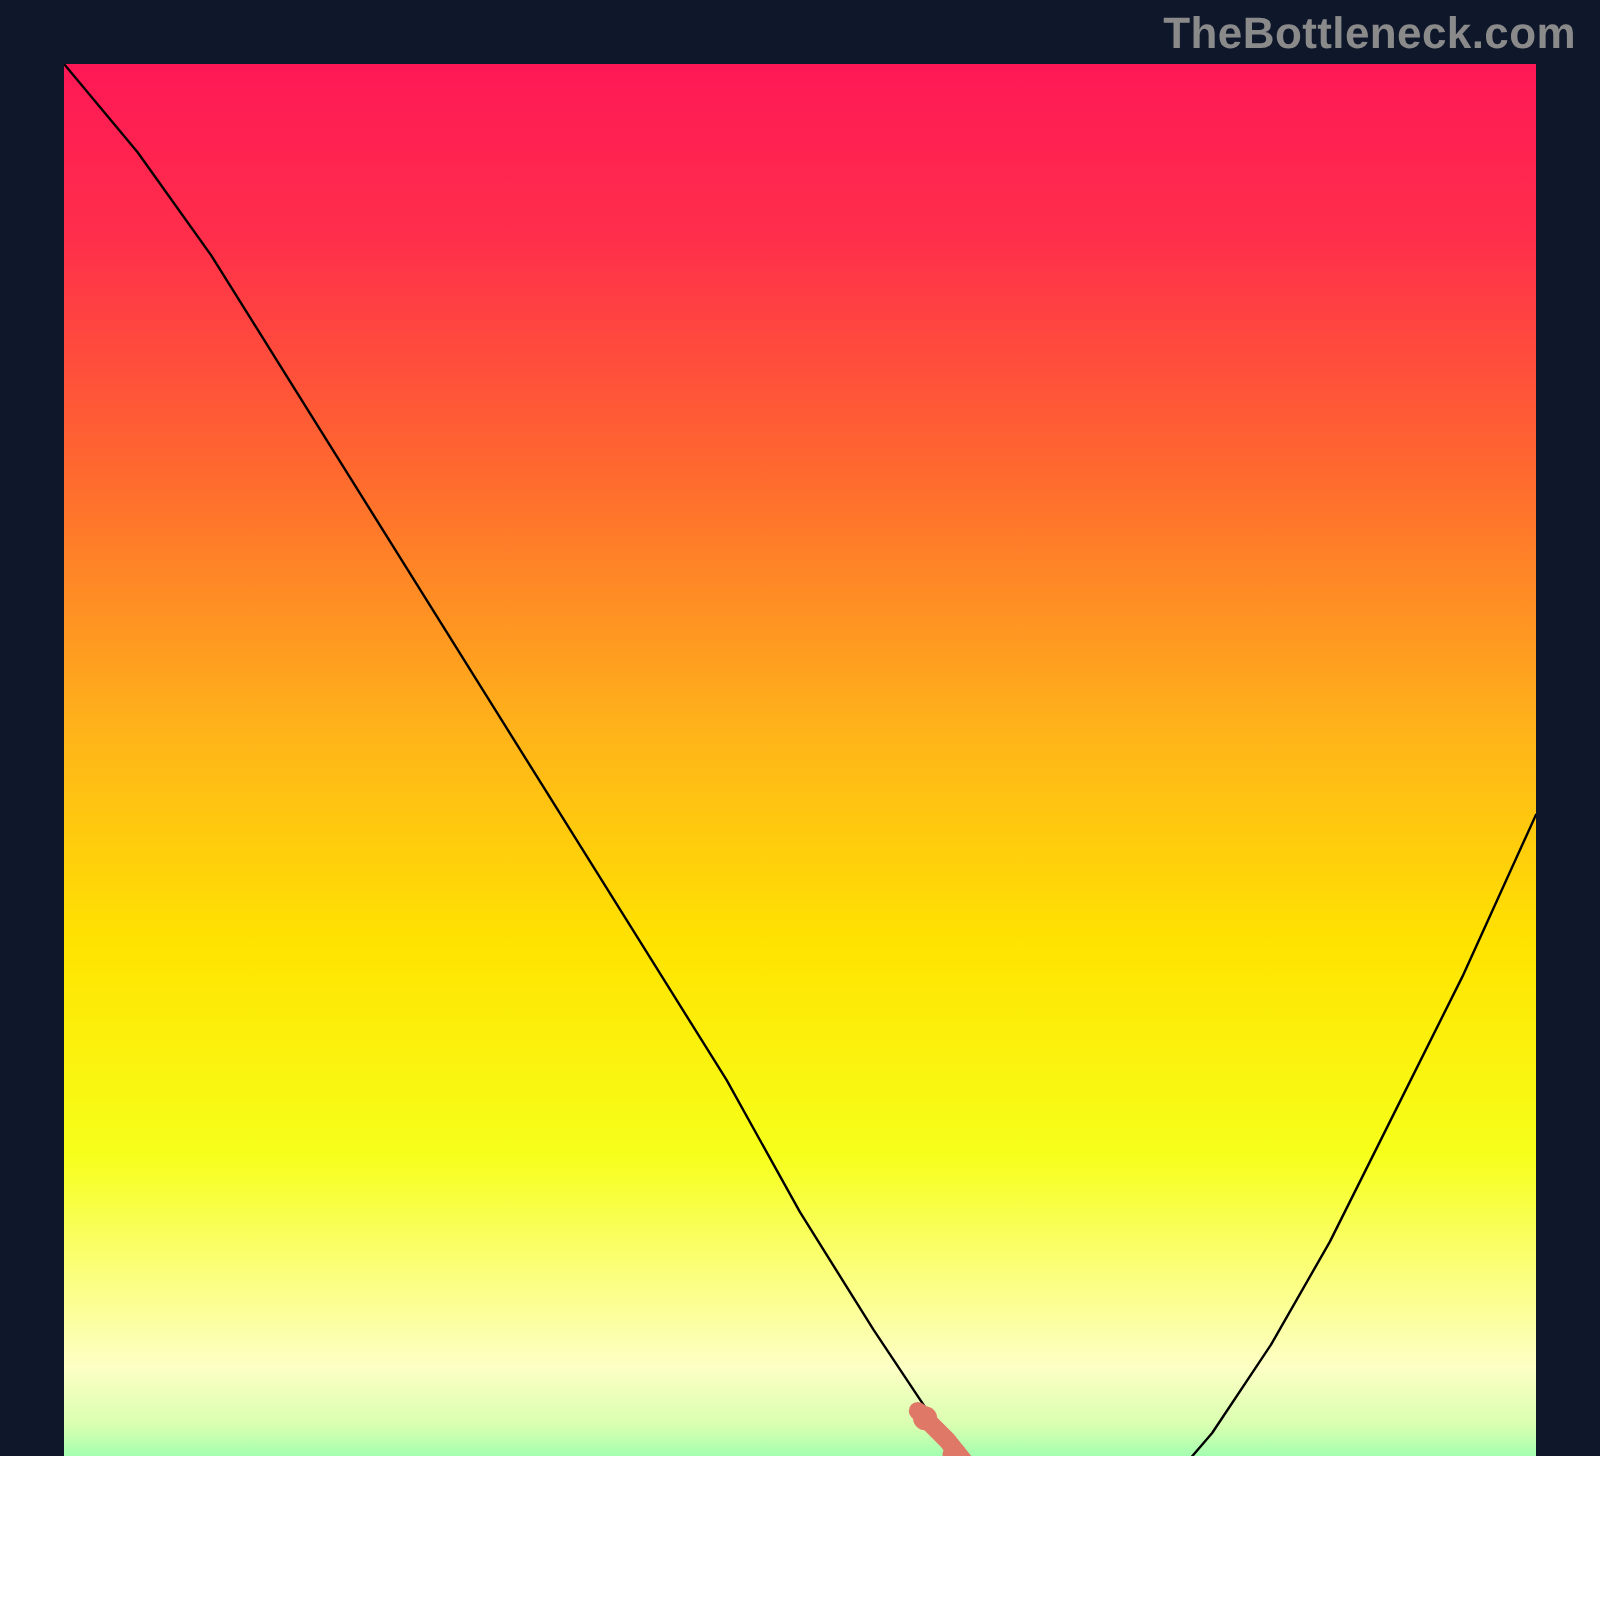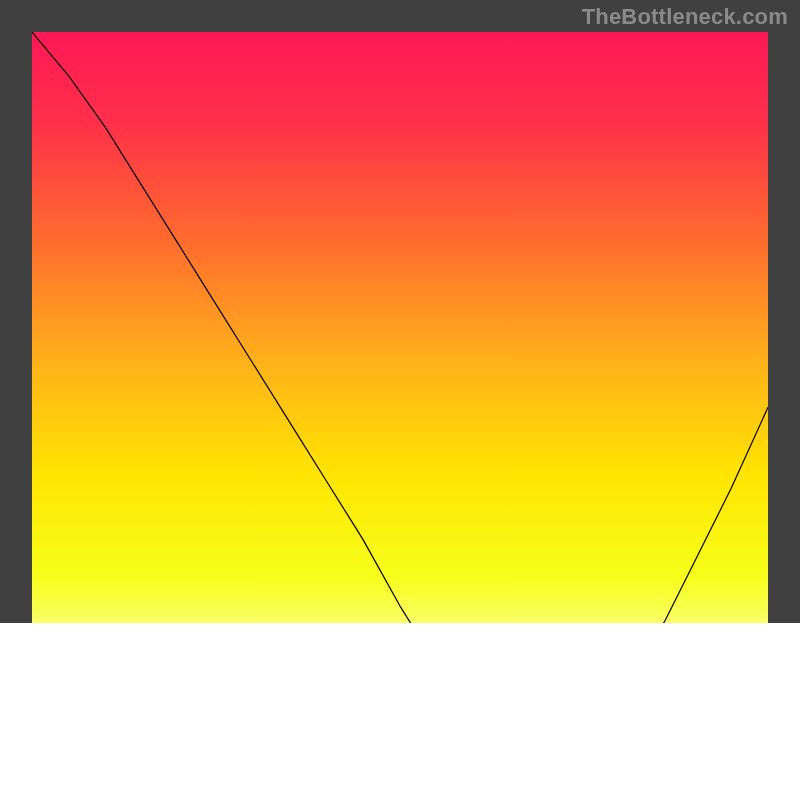--- a/index.html
+++ b/index.html
@@ -3,23 +3,23 @@
 <meta charset="utf-8">
 <style>
   body {
     margin: 0;
     padding: 0;
     background: #fff;
     font-family: Arial, Helvetica, sans-serif;
   }
   .container {
     width: 800px;
-    height: 623px;
+    height: 728px;
     position: relative;
-    background: #404040;
+    background: #0f172a;
   }
   .watermark {
     position: absolute;
     top: 4px;
     right: 12px;
     font-size: 22px;
     font-weight: bold;
     color: #8a8a8a;
     letter-spacing: 0.2px;
     z-index: 10;

